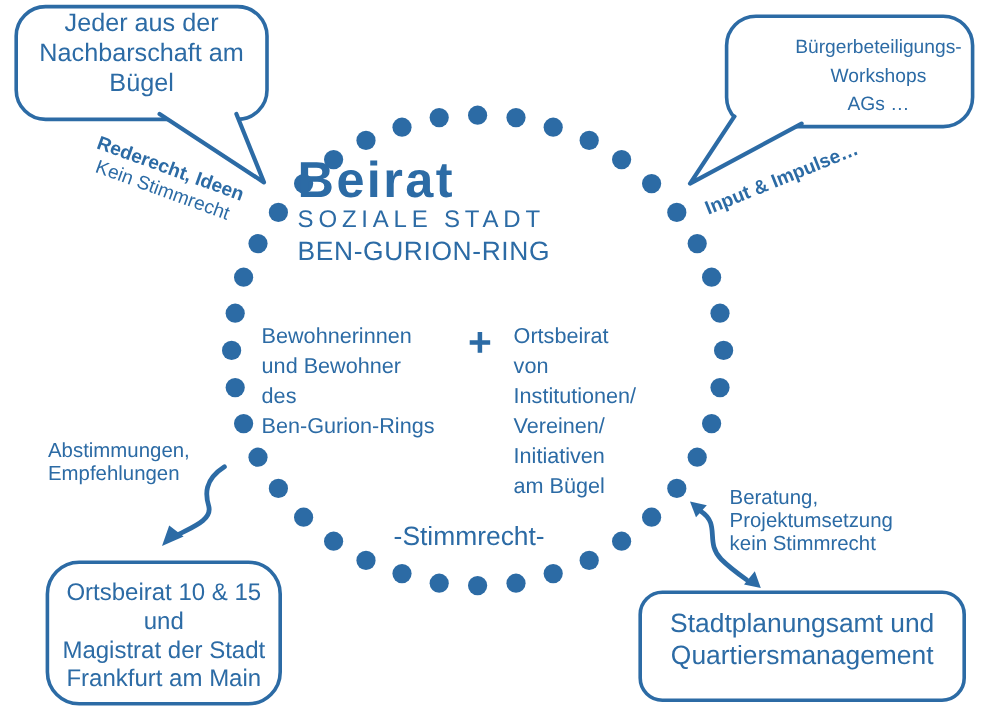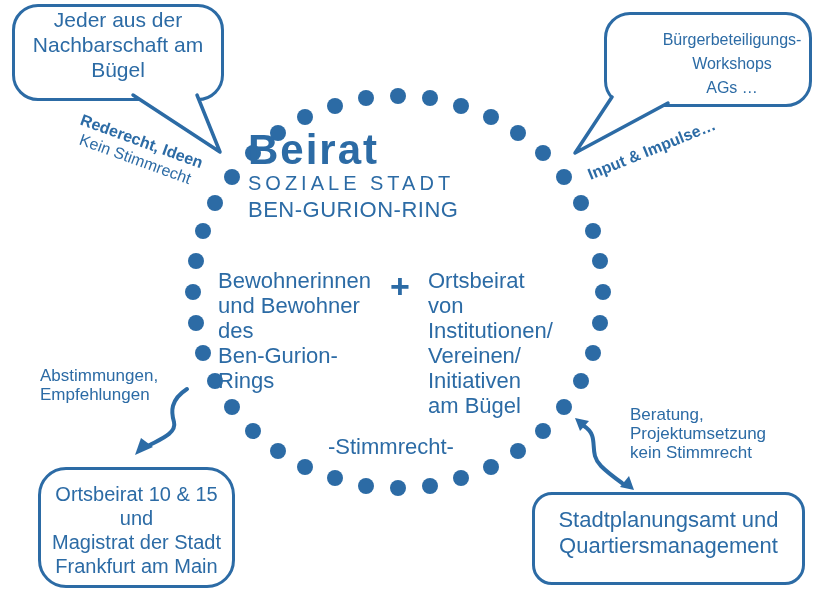--- a/index.html
+++ b/index.html
@@ -20,21 +20,21 @@
 
   
   .bubble, .box { position:absolute; background:#fff; border: 3.5px solid var(--accent); border-radius: 26px; }
   .box { border-width: 3px; }
   .bubble-text, .box-text { width:100%; text-align:center; }
 
   
   .title   { font-size: 42px; font-weight: bold; letter-spacing: 2px; }
   .subt1   { font-size: 20px; letter-spacing: 4px; }
   .subt2   { font-size: 22px; letter-spacing: 0.5px; }
-  .group   { font-size: 22px; line-height: 25px; }
+  .group   { font-size: 18px; line-height: 25px; }
   .plus    { font-size: 34px; font-weight: bold; }
   .voting  { font-size: 22px; }
 
   .bubble-text { font-size: 21px; line-height: 25px; }
   .bubble-text.small { font-size: 16px; line-height: 24px; padding-top: 13px; padding-left: 48px; }
   .box-text { font-size: 20px; line-height: 24px; padding-top: 12px; }
   .box-text.big { font-size: 22px; line-height: 26px; padding-top: 12px; }
 
   .note-b { font-weight: bold; font-size: 16px; line-height: 19px; }
   .note-r { font-size: 16px; line-height: 19px; }
@@ -132,21 +132,21 @@
 
   <div class="abs center note17 pre" style="left:40px; top:366px; width:135px;">Abstimmungen,
 Empfehlungen</div>
   <div class="box" style="left:38px; top:467px; width:197px; height:121px; border-radius:28px;">
     <div class="box-text pre">Ortsbeirat 10 &amp; 15
 und
 Magistrat der Stadt
 Frankfurt am Main</div>
   </div>
 
-  <div class="abs" style="left:630px; top:405px; width:160px;">
+  <div class="abs" style="left:608px; top:405px; width:160px;">
     <div class="note17 pre">Beratung,
 Projektumsetzung</div>
     <div class="note-r" style="font-size:17px;">kein Stimmrecht</div>
   </div>
   <div class="box" style="left:532px; top:492px; width:273px; height:93px; border-radius:20px;">
     <div class="box-text big pre">Stadtplanungsamt und
 Quartiersmanagement</div>
   </div>
 
   <svg id="overlay" width="820" height="600" viewBox="0 0 820 600">

